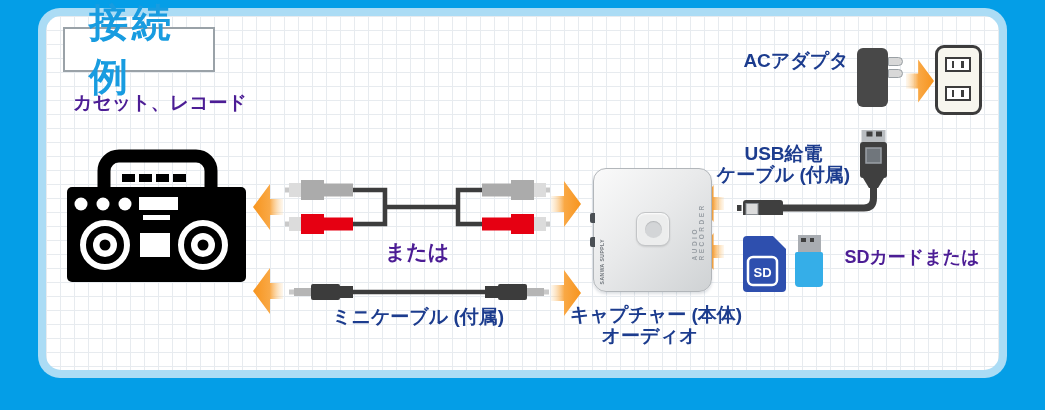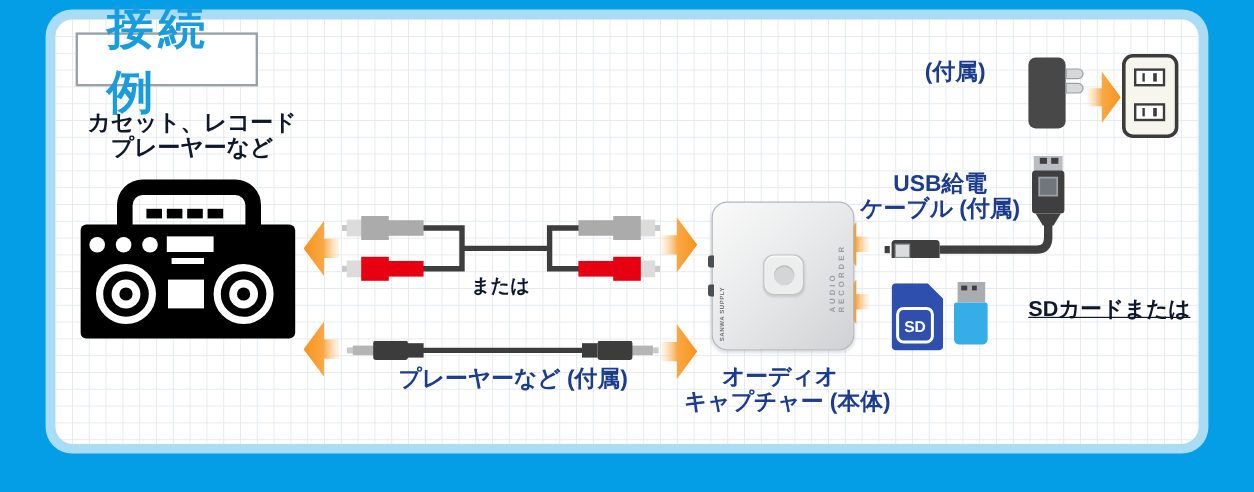--- a/index.html
+++ b/index.html
@@ -3,21 +3,21 @@
 <meta charset="utf-8">
 <style>
   html,body{margin:0;padding:0;}
   body{font-family:"Liberation Sans","DejaVu Sans",sans-serif;}
   #stage{position:relative;width:1045px;height:410px;background:#049EE7;overflow:hidden;}
   .panel-border{position:absolute;left:38px;top:8px;width:969px;height:370px;background:#ABDCF5;border-radius:22px;}
   .panel{position:absolute;left:46px;top:16px;width:953px;height:354px;border-radius:15px;background-color:#ffffff;
     background-image:linear-gradient(#e7ebef 1px,transparent 1px),linear-gradient(90deg,#e7ebef 1px,transparent 1px);
     background-size:14px 14px;}
   .abs{position:absolute;}
-  .lbl{font-weight:bold;text-align:center;line-height:21px;font-size:19px;color:#0f172a;white-space:nowrap;}
+  .lbl{font-weight:bold;text-align:center;line-height:21px;font-size:19px;color:#4c1d95;white-space:nowrap;}
   .navy{color:#1C3C8E;}
   .title-box{left:63px;top:27px;width:152px;height:45px;background:#fff;border:2px solid #9aa2a8;
     display:flex;align-items:center;justify-content:center;box-sizing:border-box;}
   .title-text{font-size:39px;font-weight:bold;color:#189CE0;letter-spacing:4px;padding-left:4px;margin-left:20px;}
   .device{left:593px;top:168px;width:119px;height:124px;border-radius:13px;
     background:linear-gradient(135deg,#fafafa 0%,#e9eaeb 45%,#cfd2d4 100%);
     border:1px solid #b2b6ba;box-sizing:border-box;box-shadow:0 2px 3px rgba(60,80,100,0.18);}
   .device-btn{position:absolute;left:42px;top:43px;width:34px;height:34px;border-radius:9px;background:#eceded;
     border:1px solid #c3c5c7;box-sizing:border-box;box-shadow:inset 0 1px 2px #fff,0 1px 2px rgba(0,0,0,0.12);
     display:flex;align-items:center;justify-content:center;}
@@ -55,21 +55,20 @@
 
   <div class="panel-border abs"></div>
   <div class="panel abs"></div>
 
   <div class="abs title-box">
     <span class="title-text">接続例</span>
   </div>
 
   <div class="abs lbl" style="left:65px;top:92px;width:190px;">
     <div>カセット、レコード</div>
-    <div>プレーヤーなど</div>
   </div>
 
   <svg class="abs" style="left:67px;top:147px" width="180" height="138" viewBox="0 0 180 138">
     <rect x="37" y="9" width="107" height="52" rx="15" fill="none" stroke="#000" stroke-width="13"></rect>
     <rect x="55" y="27" width="13" height="8" fill="#000"></rect>
     <rect x="72" y="27" width="13" height="8" fill="#000"></rect>
     <rect x="89" y="27" width="13" height="8" fill="#000"></rect>
     <rect x="106" y="27" width="13" height="8" fill="#000"></rect>
     <rect x="0" y="40" width="179" height="95" rx="5" fill="#000"></rect>
     <circle cx="14" cy="57" r="6.5" fill="#fff"></circle>
@@ -106,36 +105,36 @@
     <rect x="248" y="3" width="13" height="14" fill="#dcdcdc"></rect>
     <rect x="226" y="0" width="23" height="20" fill="#ababab"></rect>
     <rect x="197" y="3.5" width="30" height="13" fill="#ababab"></rect>
 
     <rect x="260" y="41.5" width="5" height="5" fill="#c9c9c9"></rect>
     <rect x="248" y="37" width="13" height="14" fill="#dcdcdc"></rect>
     <rect x="226" y="34" width="23" height="20" fill="#E60012"></rect>
     <rect x="197" y="37.5" width="30" height="13" fill="#E60012"></rect>
   </svg>
 
-  <div class="abs lbl" style="left:352px;top:228px;width:130px;font-size:16px;">または</div>
+  <div class="abs lbl" style="left:352px;top:241px;width:130px;font-size:21px;">または</div>
 
   <svg class="abs" style="left:289px;top:284px" width="260" height="16" viewBox="0 0 260 16">
     <line x1="60" y1="8" x2="200" y2="8" stroke="#3c3c3c" stroke-width="4.5"></line>
     <rect x="0" y="5.5" width="6" height="5" fill="#c9c9c9"></rect>
     <rect x="5" y="4" width="18" height="8" fill="#b5b5b5"></rect>
     <rect x="22" y="0" width="29" height="16" rx="2" fill="#3c3c3c"></rect>
     <rect x="51" y="2" width="13" height="12" fill="#3c3c3c"></rect>
     <rect x="254" y="5.5" width="6" height="5" fill="#c9c9c9"></rect>
     <rect x="237" y="4" width="18" height="8" fill="#b5b5b5"></rect>
     <rect x="209" y="0" width="29" height="16" rx="2" fill="#3c3c3c"></rect>
     <rect x="196" y="2" width="13" height="12" fill="#3c3c3c"></rect>
   </svg>
 
   <div class="abs lbl navy" style="left:332px;top:306px;width:170px;">
-    <div>プレーヤーなど (付属)</div>
+    <div>ミニケーブル (付属)</div>
   </div>
 
   <svg class="abs" style="left:253px;top:184px" width="30" height="46" viewBox="0 0 30 46">
     <g transform="scale(-1,1) translate(-30,0)">
         <polygon points="0,15 13,15 13,0 30,23 13,46 13,31 0,31" fill="url(#agrad)"></polygon>
       </g>
   </svg>
   <svg class="abs" style="left:551px;top:181px" width="30" height="46" viewBox="0 0 30 46">
     <polygon points="0,15 13,15 13,0 30,23 13,46 13,31 0,31" fill="url(#agrad)"></polygon>
   </svg>
@@ -164,26 +163,26 @@
   <div class="abs device">
     <div class="device-btn">
       <div class="device-btn-inner"></div>
     </div>
     <div class="device-engraving">AUDIO RECORDER</div>
     <div class="device-brand">SANWA SUPPLY</div>
     <div class="jack" style="top:44px"></div>
     <div class="jack" style="top:68px"></div>
   </div>
   <div class="abs lbl navy" style="left:570px;top:304px;width:160px;">
+    <div>キャプチャー (本体)</div>
     <div>オーディオ</div>
-    <div>キャプチャー (本体)</div>
   </div>
 
   <div class="abs lbl navy" style="left:721px;top:51px;width:150px;line-height:20px;">
-    <div>(付属)</div>
+    <div>ACアダプタ</div>
   </div>
   <div class="abs adapter">
     <div class="prong" style="top:9px"></div>
     <div class="prong" style="top:21px"></div>
   </div>
   <div class="abs outlet">
     <div class="socket" style="top:9px">
       <div class="slot" style="left:4.5px"></div>
         <div class="slot" style="left:14px"></div>
     </div>
@@ -217,17 +216,17 @@
     <rect x="5" y="21" width="29" height="28" rx="5" fill="none" stroke="#fff" stroke-width="2.5"></rect>
     <text x="19.5" y="40.5" text-anchor="middle" font-size="13" font-weight="bold" fill="#fff">SD</text>
   </svg>
   <div class="abs" style="left:795px;top:235px;width:28px;height:52px;">
     <div class="usbmem-conn">
       <div class="usbmem-pad" style="left:3.5px"></div>
         <div class="usbmem-pad" style="left:12px"></div>
     </div>
     <div class="usbmem-body"></div>
   </div>
-  <div class="abs lbl" style="left:832px;top:247px;width:160px;text-align:right;font-size:18px;line-height:20px;text-decoration:underline;">
+  <div class="abs lbl" style="left:832px;top:247px;width:160px;text-align:center;font-size:18px;line-height:20px;">
     <div>SDカードまたは</div>
   </div>
 
 </div>
 
 </body></html>

